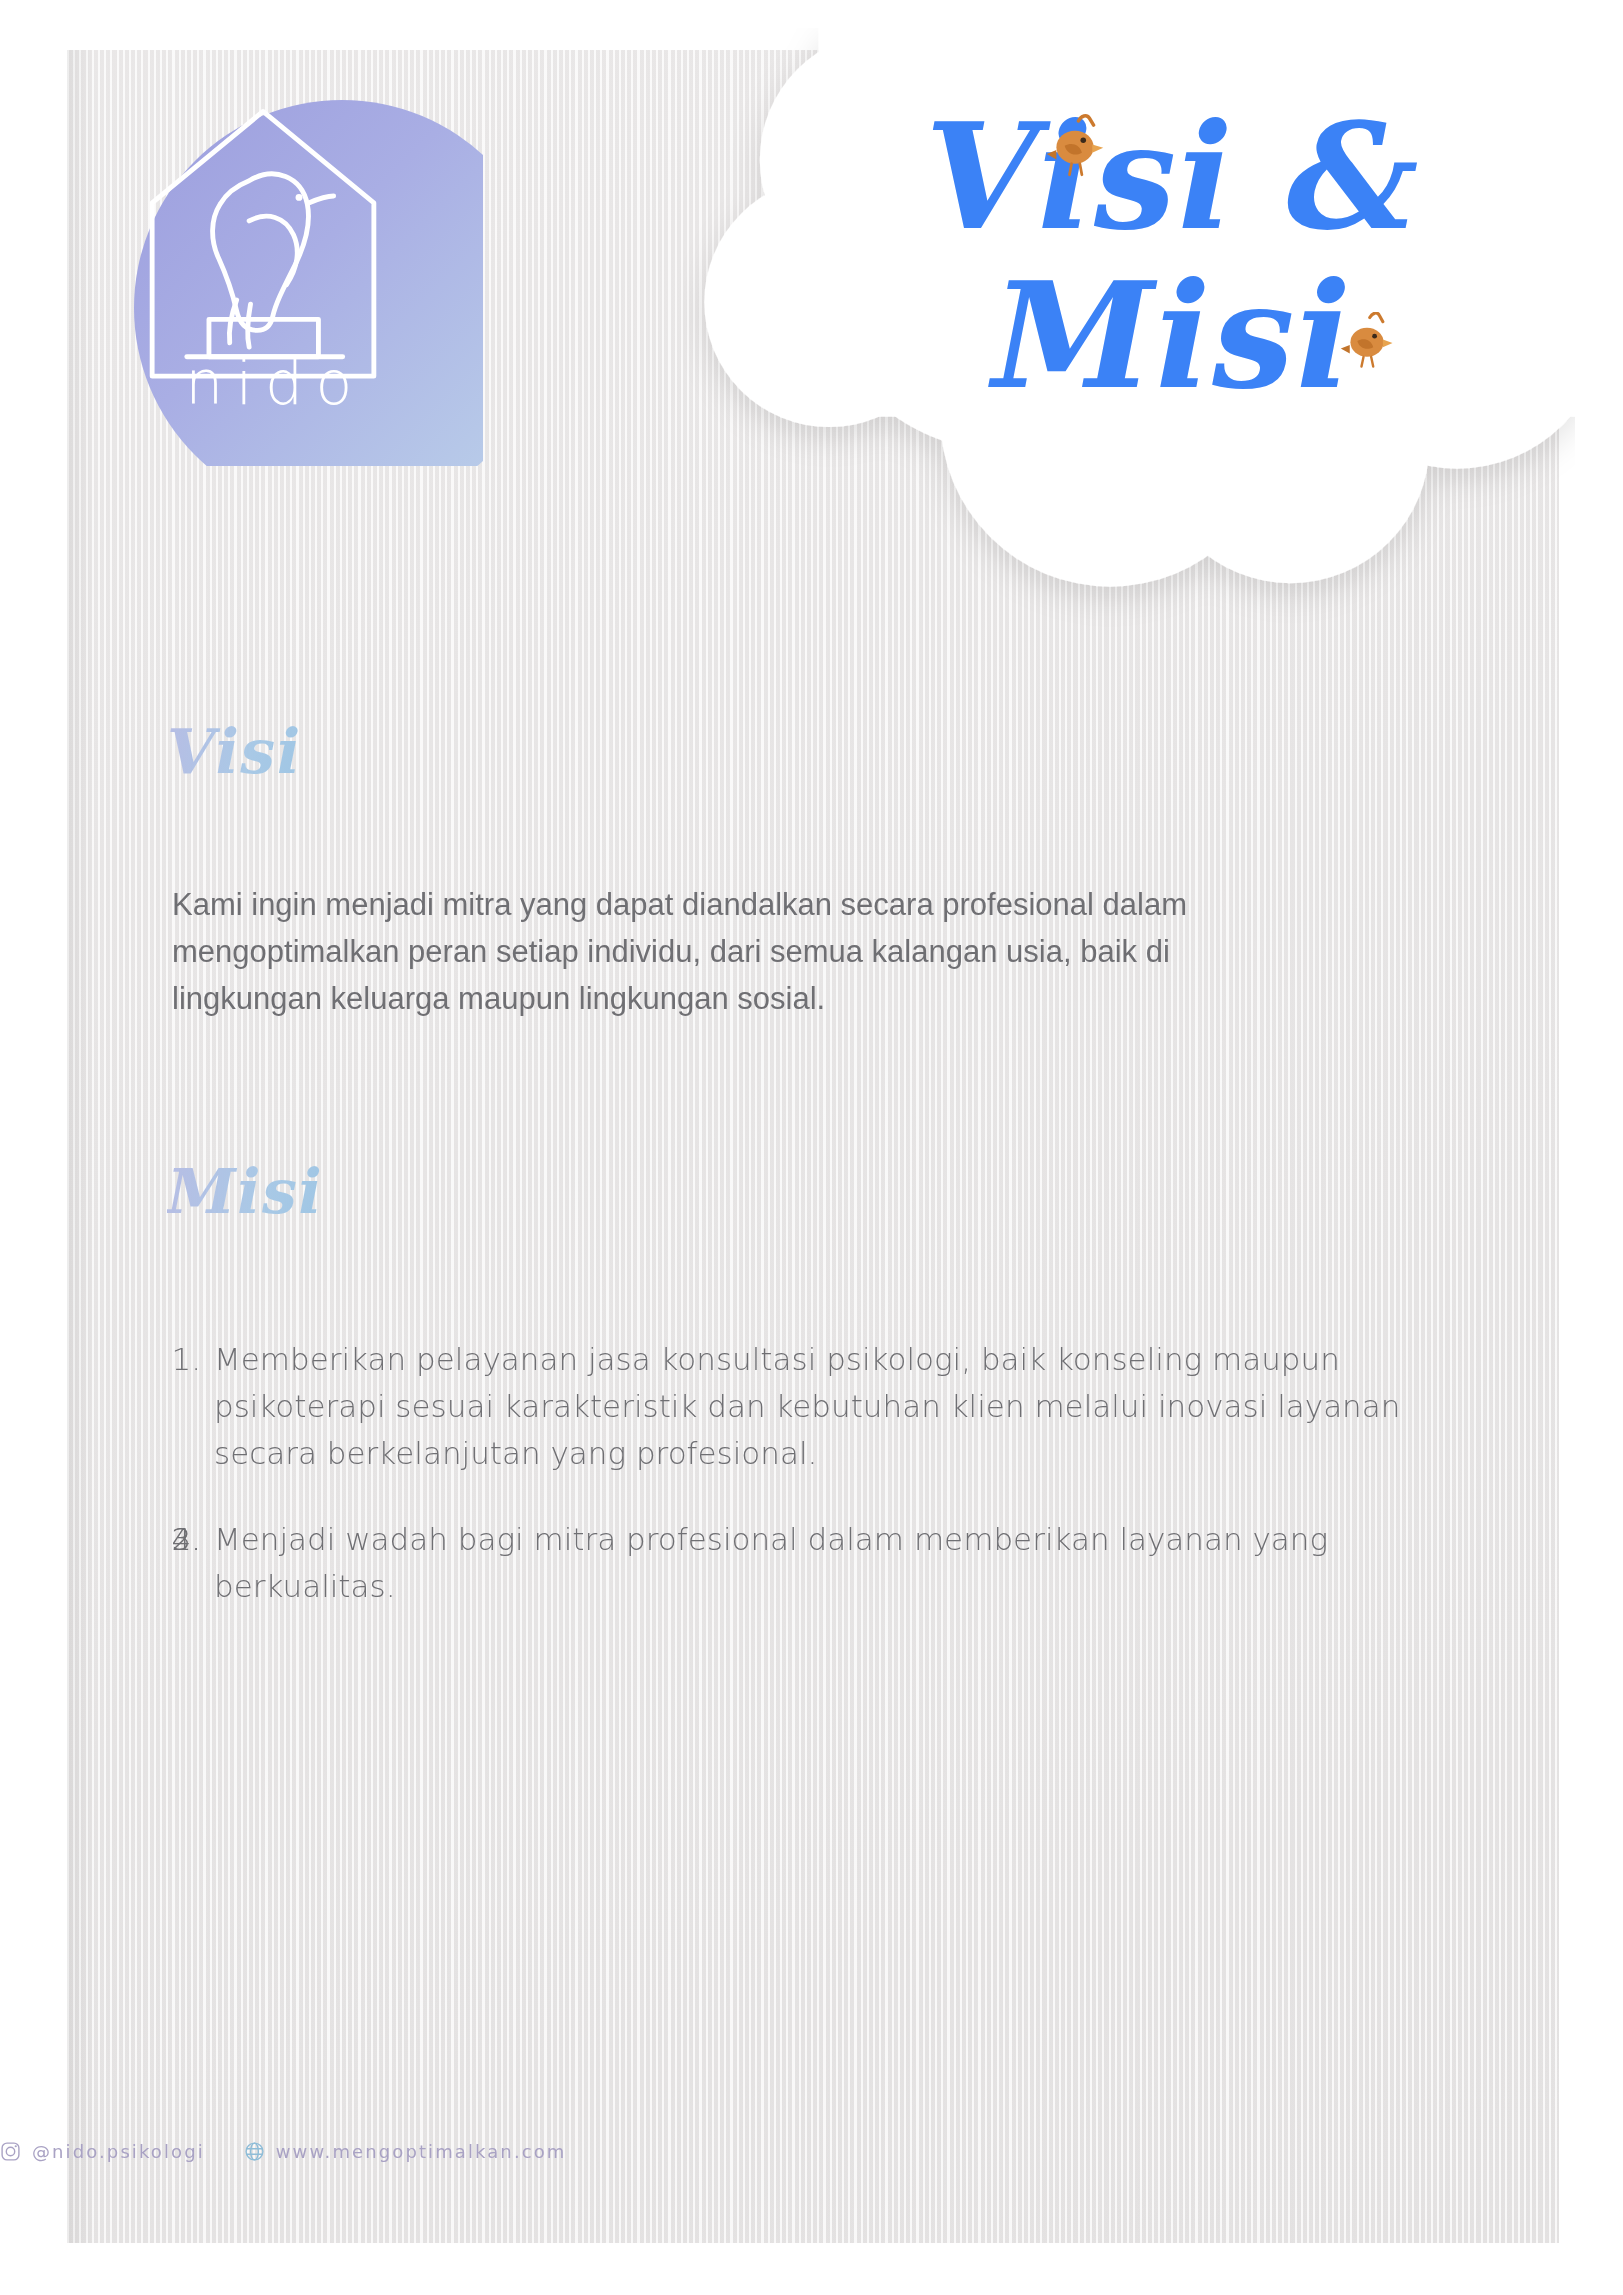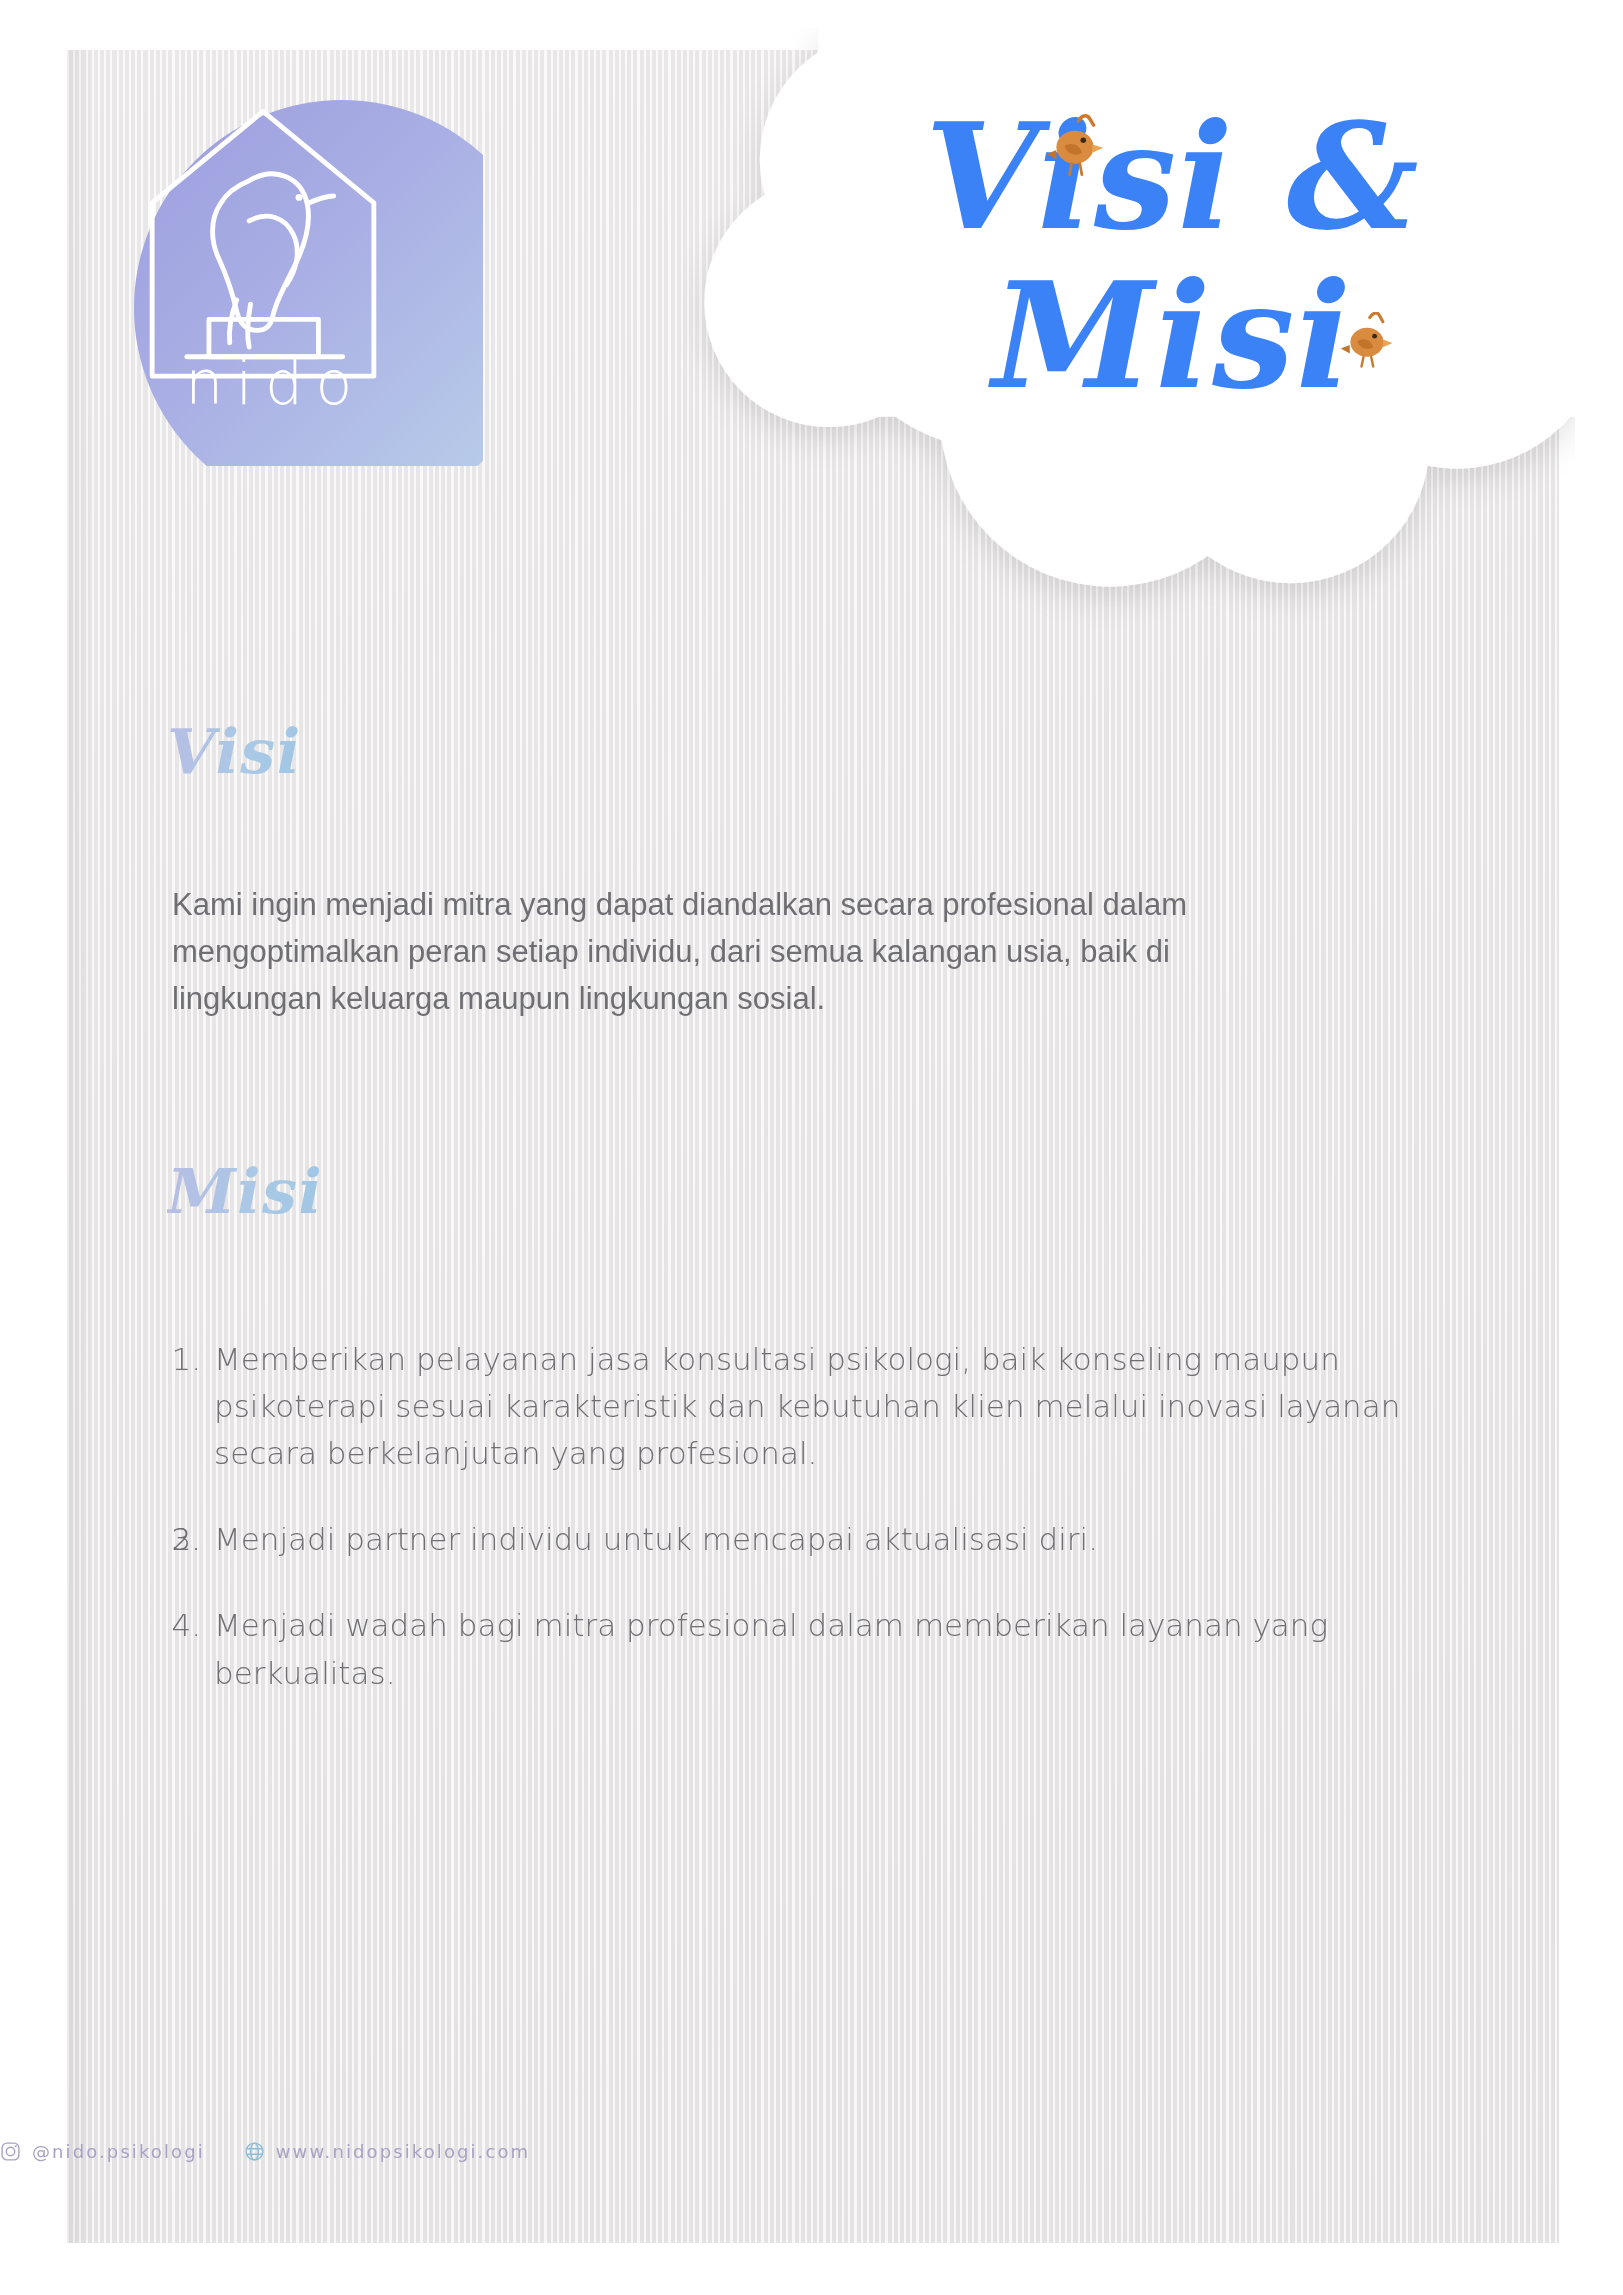--- a/index.html
+++ b/index.html
@@ -301,21 +301,20 @@
   <ul class="misi-list">
     <li>
       <span class="num">1.</span>
       <span class="txt">Memberikan pelayanan jasa konsultasi psikologi,   baik konseling maupun psikoterapi sesuai karakteristik dan kebutuhan klien melalui inovasi layanan secara berkelanjutan yang profesional.</span>
     </li>
     <li>
       <span class="num">2.</span>
     </li>
     <li>
       <span class="num">3.</span>
-      <span class="txt">Menjadi partner individu untuk mencapai aktualisasi diri.</span>
     </li>
     <li>
       <span class="num">4.</span>
       <span class="txt">Menjadi wadah bagi mitra profesional dalam memberikan layanan yang berkualitas.</span>
     </li>
   </ul>
 
   <div class="footer">
     <div class="item">
       <span>
@@ -328,18 +327,18 @@
       <span class="txt">@nido.psikologi</span>
     </div>
     <div class="item">
       <span>
         <svg class="web-icon" width="21" height="21" viewBox="0 0 30 30" fill="none" stroke="#8fbdd8" stroke-width="2">
           <circle cx="15" cy="15" r="12"></circle>
           <ellipse cx="15" cy="15" rx="5.5" ry="12"></ellipse>
           <path d="M3.5 11 H26.5 M3.5 19 H26.5"></path>
         </svg>
       </span>
-      <span class="txt">www.nidopsikologi.com</span>
+      <span class="txt">www.mengoptimalkan.com</span>
     </div>
   </div>
 
 </div>
 
 
 </body></html>

